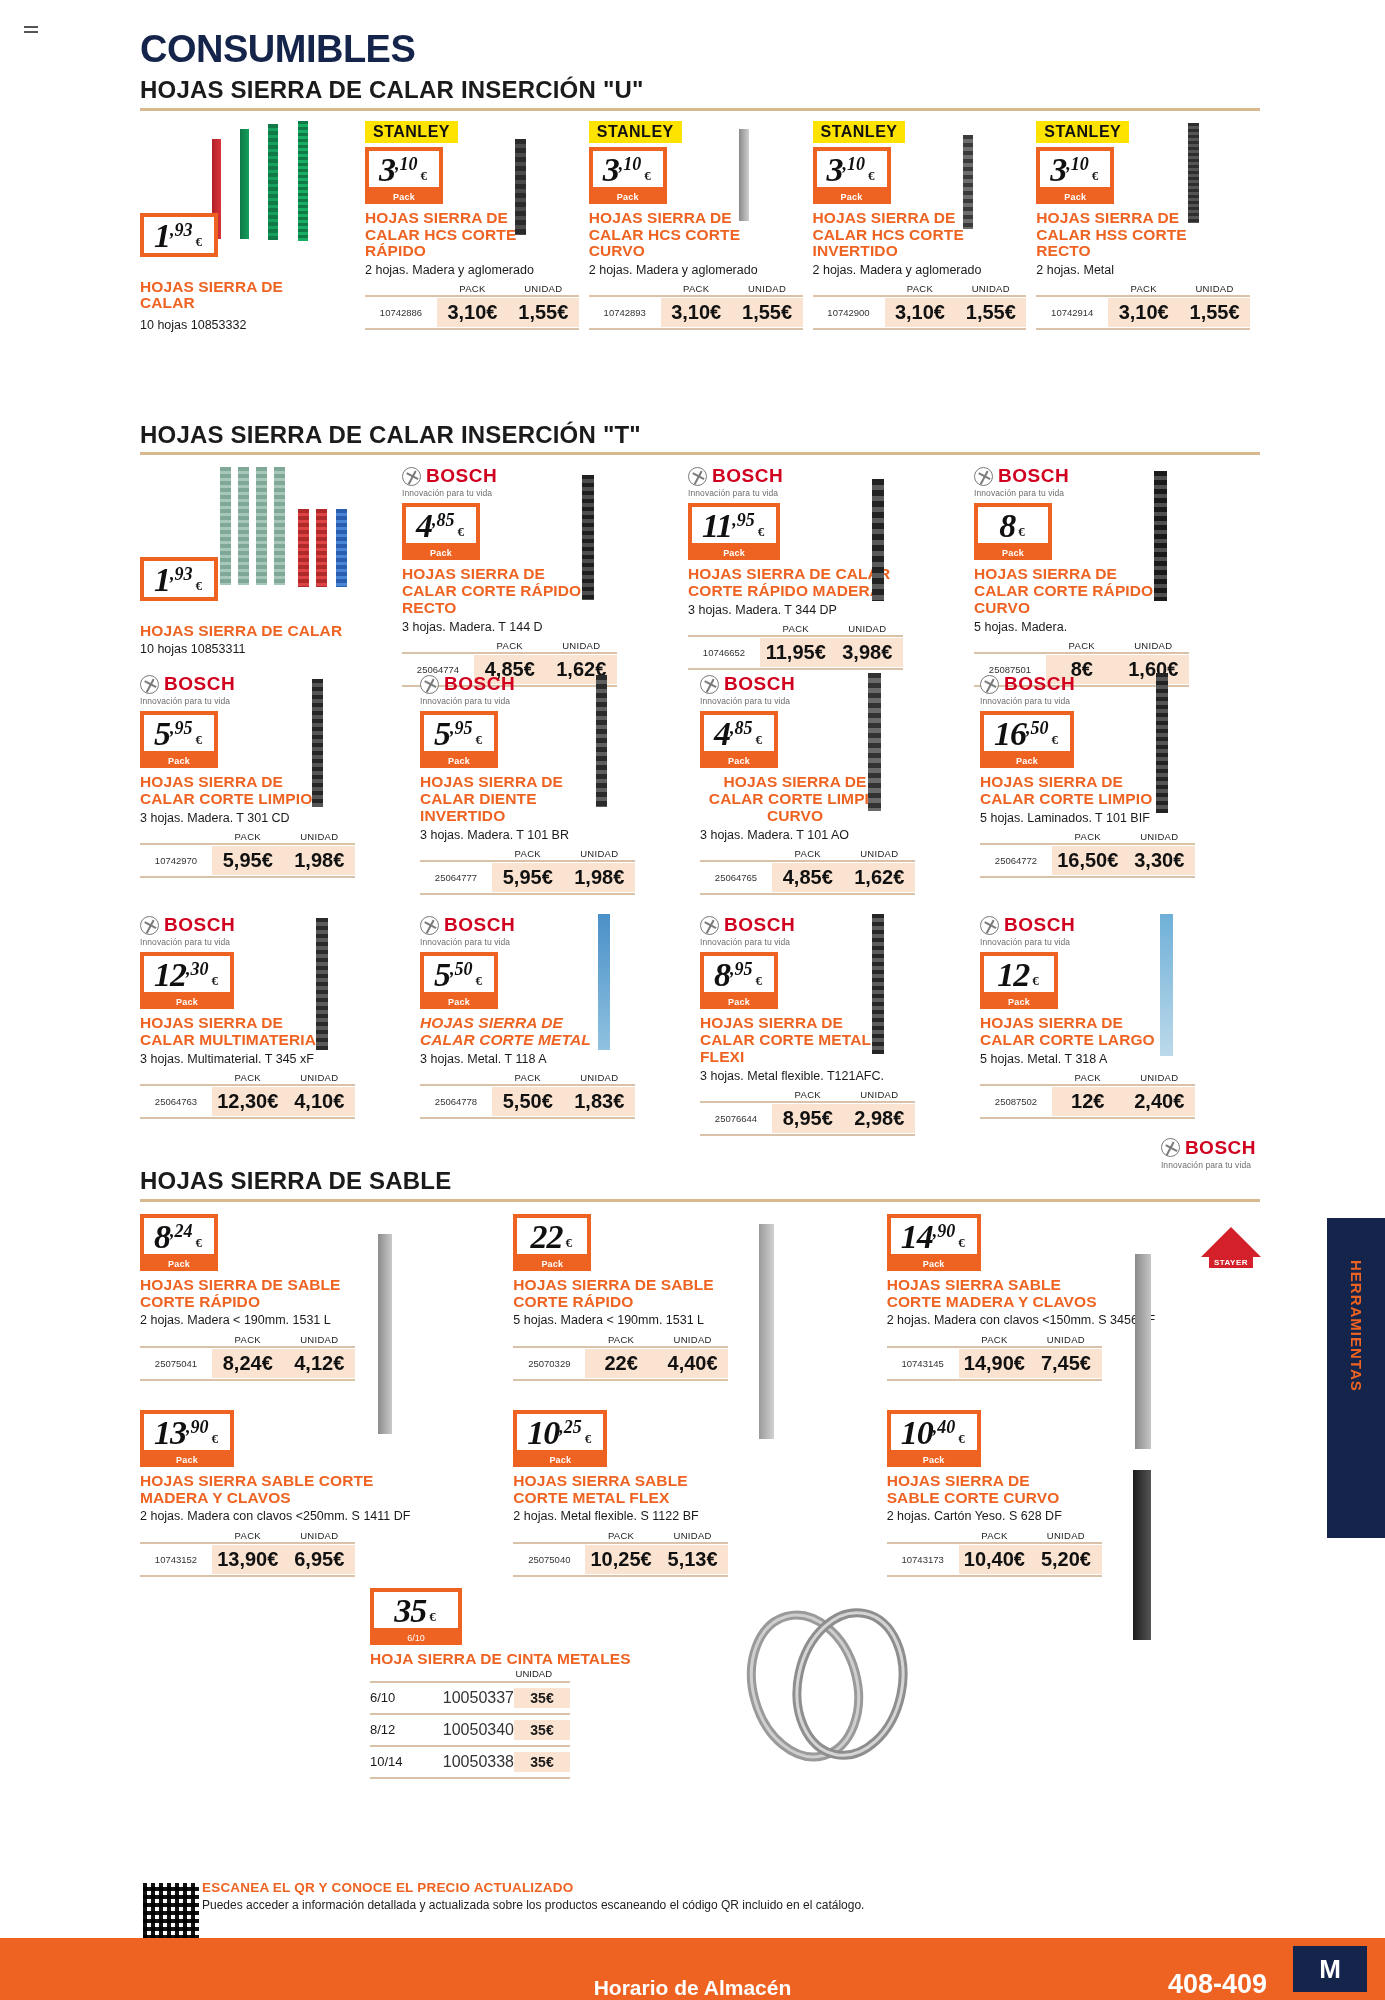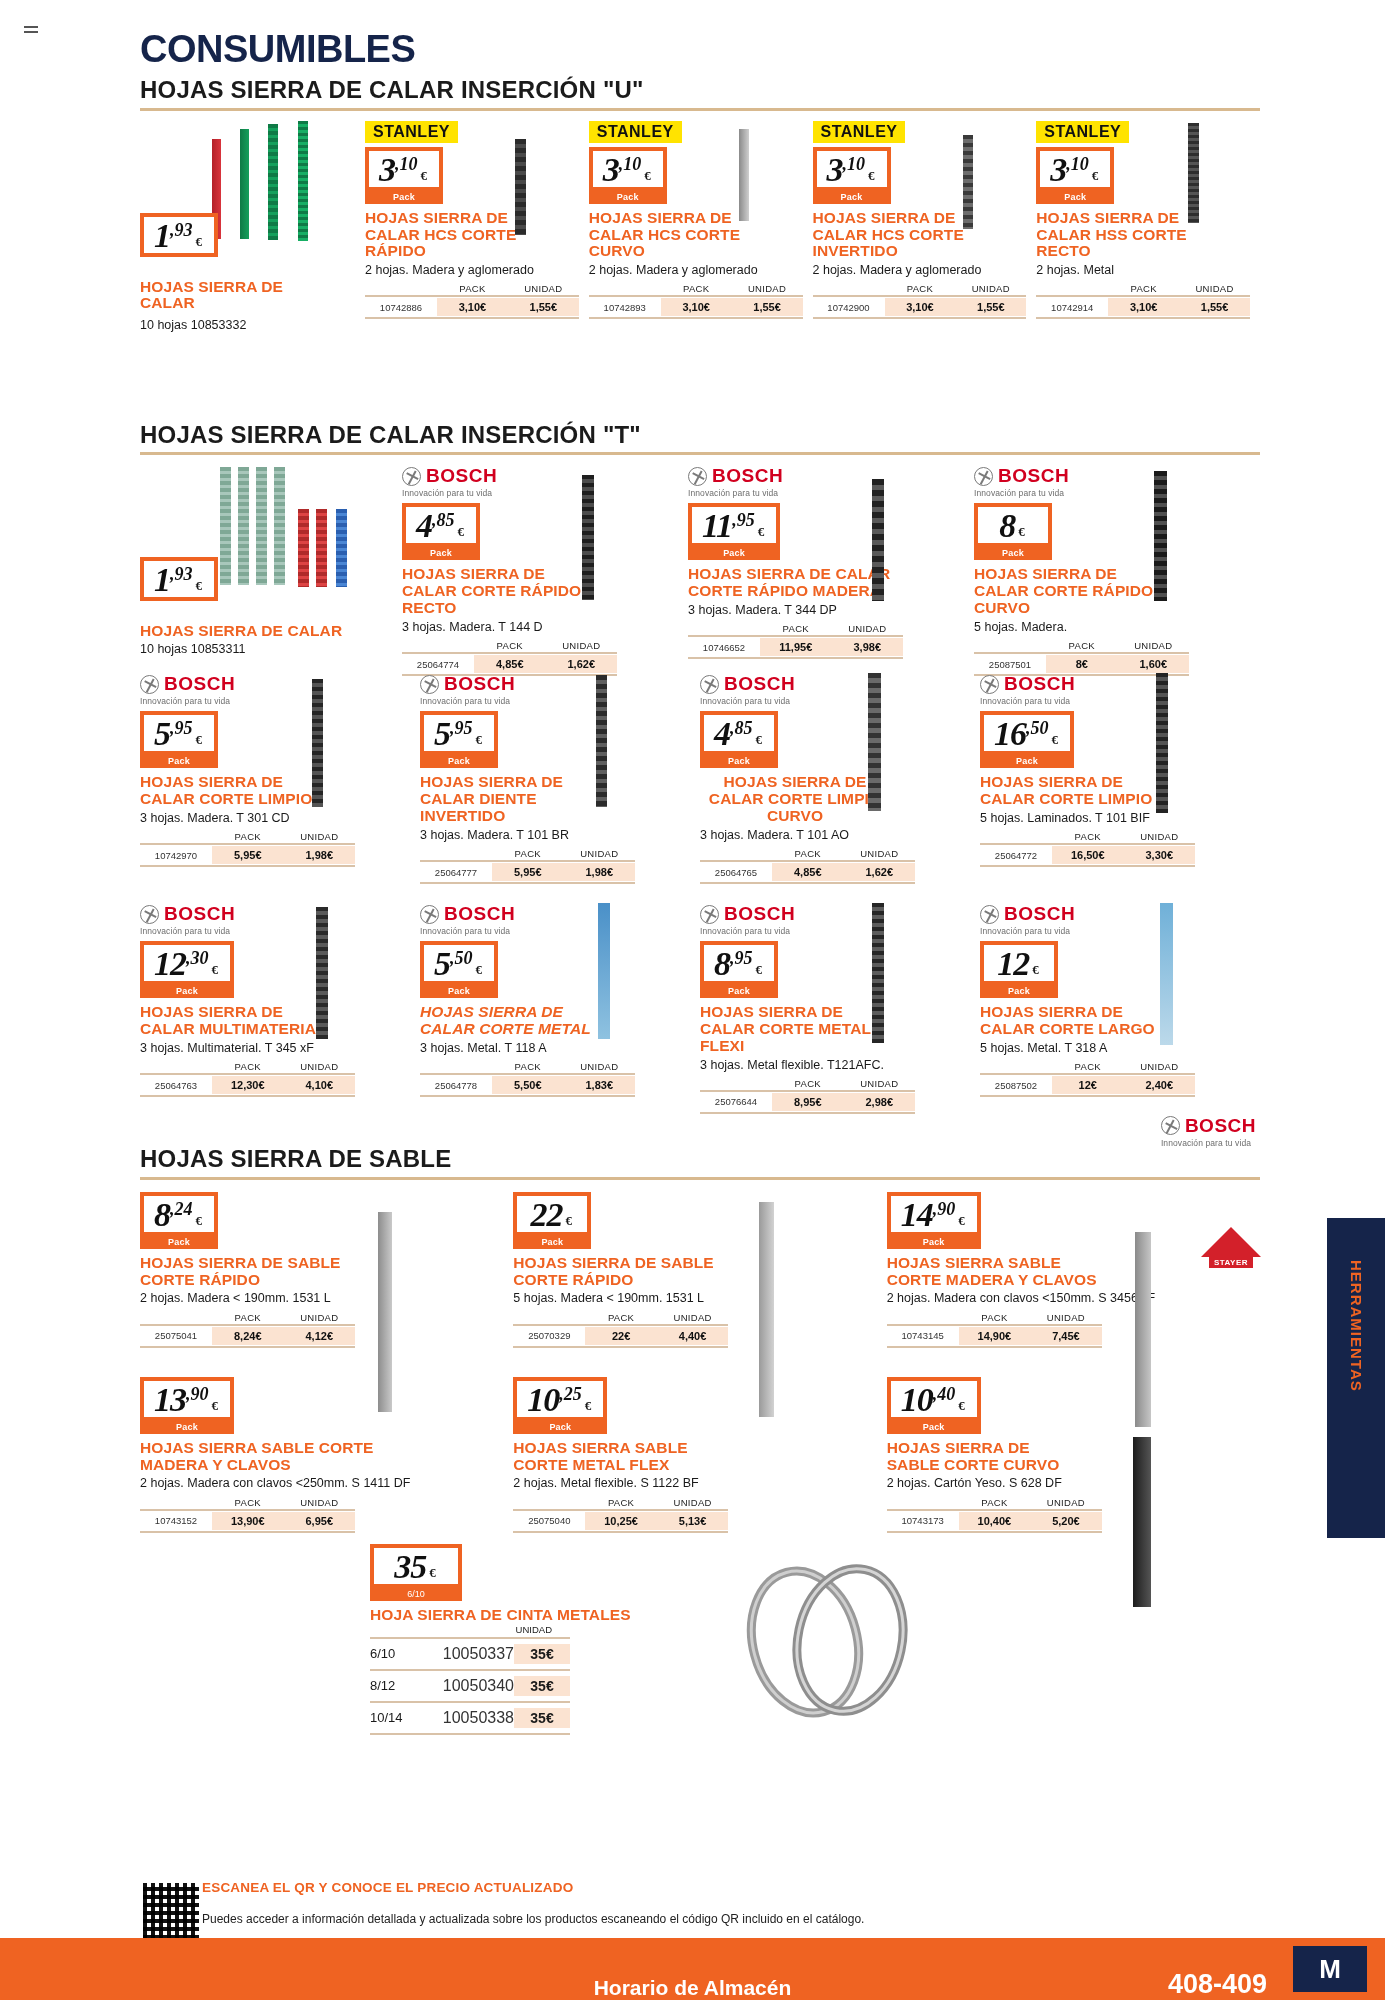--- a/index.html
+++ b/index.html
@@ -96,21 +96,21 @@
   .ptable .hdr .c1 { flex:0 0 72px; }
   .ptable .hdr .c2 { flex:1; }
   .ptable .hdr .c3 { flex:1; }
   .ptable .line { height:2px; background:#d9c2a8; margin:1px 0; }
   .ptable .body { display:flex; align-items:stretch; }
   .ptable .ref {
     flex:0 0 72px; font-size:9.5px; color:#333; display:flex; align-items:center;
     justify-content:center; padding:3px 0; background:#fff;
   }
   .ptable .v {
-    flex:1; background:#fbe3d1; font-size:11px; font-weight:bold;
+    flex:1; background:#fbe3d1; font-size:20px; font-weight:bold;
     display:flex; align-items:center; justify-content:center; padding:3px 0;
     color:#111;
   }
 
   
   .blade { position:absolute; }
 
   
   .side-tab {
     position:absolute; right:0; top:1218px; width:58px; height:320px;
@@ -123,21 +123,21 @@
   }
 
   
   .qrblock { position:absolute; left:140px; top:1880px; display:flex; align-items:flex-start; }
   .qr { width:62px; height:62px; background:
       repeating-linear-gradient(90deg,#111 0 4px,#fff 4px 8px),
       repeating-linear-gradient(0deg,#111 0 4px,transparent 4px 8px);
     background-blend-mode:multiply; border:3px solid #fff;
   }
   .qr-title { color:#ef6322; font-weight:bold; font-size:13.5px; letter-spacing:0.2px; }
-  .qr-text { font-size:12px; color:#222; margin-top:17px; }
+  .qr-text { font-size:12px; color:#222; margin-top:3px; }
 
   
   .bottombar {
     position:absolute; left:0; bottom:0; width:100%; height:62px; background:#ef6322;
     display:flex; align-items:flex-end; justify-content:center;
   }
   .bottombar .hor { color:#fff; font-weight:bold; font-size:21px; }
   .bottombar .pages {
     position:absolute; right:118px; color:#fff; font-weight:bold; font-size:27px;
   }

